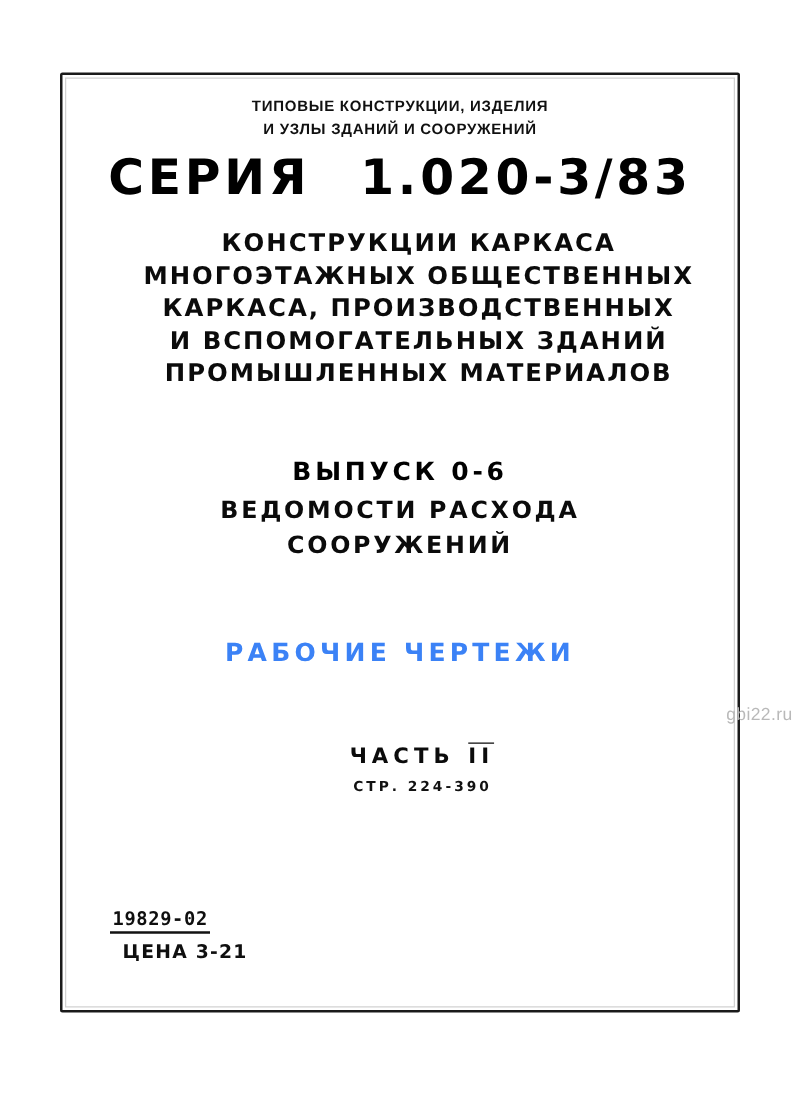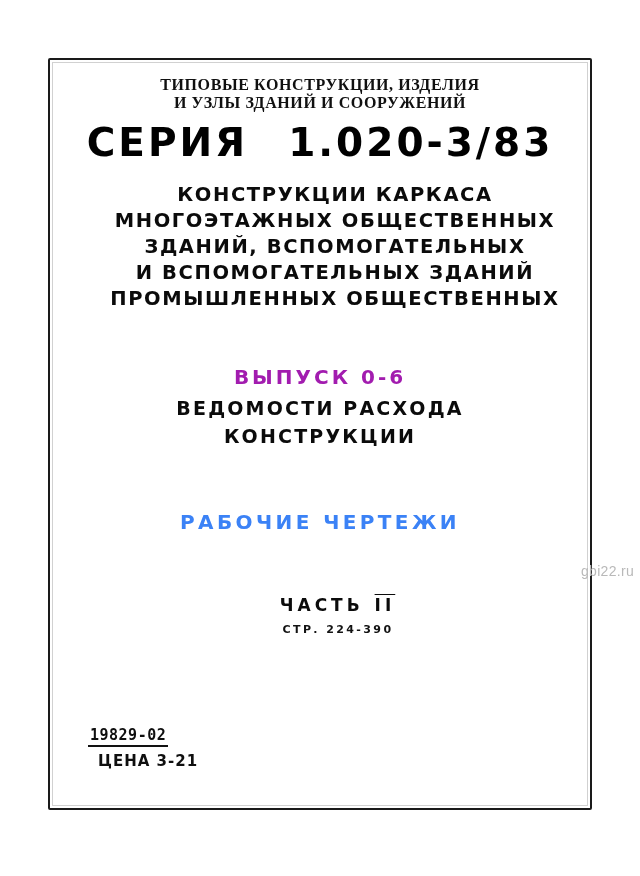--- a/index.html
+++ b/index.html
@@ -54,23 +54,23 @@
     text-align: center;
   }
 
   #top-caption {
     position: absolute;
     left: 0;
     right: 0;
     top: 16px;
   }
   #top-caption .line {
-    font-family: Liberation Serif, serif;
-    font-weight: bold;
-    font-size: 16px;
+    font-family: Liberation Sans, sans-serif;
+    font-weight: bold;
+    font-size: 12px;
     letter-spacing: 0.6px;
     line-height: 18px;
     color: #101010;
   }
 
   #series-line {
     position: absolute;
     left: 0;
     right: 0;
     top: 60px;
@@ -107,21 +107,21 @@
     left: 0;
     right: 0;
     top: 300px;
   }
   #issue-block .issue-line {
     font-family: "DejaVu Sans", sans-serif;
     font-weight: bold;
     font-size: 20px;
     letter-spacing: 3px;
     line-height: 34px;
-    color: #a21caf;
+    color: #000000;
   }
   #issue-block .sub-line {
     font-family: "DejaVu Sans", sans-serif;
     font-weight: bold;
     font-size: 19px;
     letter-spacing: 2.2px;
     line-height: 28px;
     color: #0b0b0b;
   }
 
@@ -215,29 +215,29 @@
       <div class="line">И УЗЛЫ ЗДАНИЙ И СООРУЖЕНИЙ</div>
     </div>
 
     <div id="series-line" class="center">
       <span class="series-word">СЕРИЯ</span><span>1.020-3/83</span>
     </div>
 
     <div id="main-title" class="center">
       <div class="line">КОНСТРУКЦИИ КАРКАСА</div>
       <div class="line">МНОГОЭТАЖНЫХ ОБЩЕСТВЕННЫХ</div>
-      <div class="line">ЗДАНИЙ, ВСПОМОГАТЕЛЬНЫХ</div>
+      <div class="line">КАРКАСА, ПРОИЗВОДСТВЕННЫХ</div>
       <div class="line">И ВСПОМОГАТЕЛЬНЫХ ЗДАНИЙ</div>
-      <div class="line">ПРОМЫШЛЕННЫХ ОБЩЕСТВЕННЫХ</div>
+      <div class="line">ПРОМЫШЛЕННЫХ МАТЕРИАЛОВ</div>
     </div>
 
     <div id="issue-block" class="center">
       <div class="issue-line">ВЫПУСК 0-6</div>
       <div class="sub-line">ВЕДОМОСТИ РАСХОДА</div>
-      <div class="sub-line">КОНСТРУКЦИИ</div>
+      <div class="sub-line">СООРУЖЕНИЙ</div>
     </div>
 
     <div id="working-drawings" class="center">РАБОЧИЕ ЧЕРТЕЖИ</div>
 
     <div id="part-block" class="center">
       <div class="part-line">
         <span>ЧАСТЬ</span>
         <span class="part-numeral">II</span>
       </div>
       <div class="pages-line">СТР. 224-390</div>

